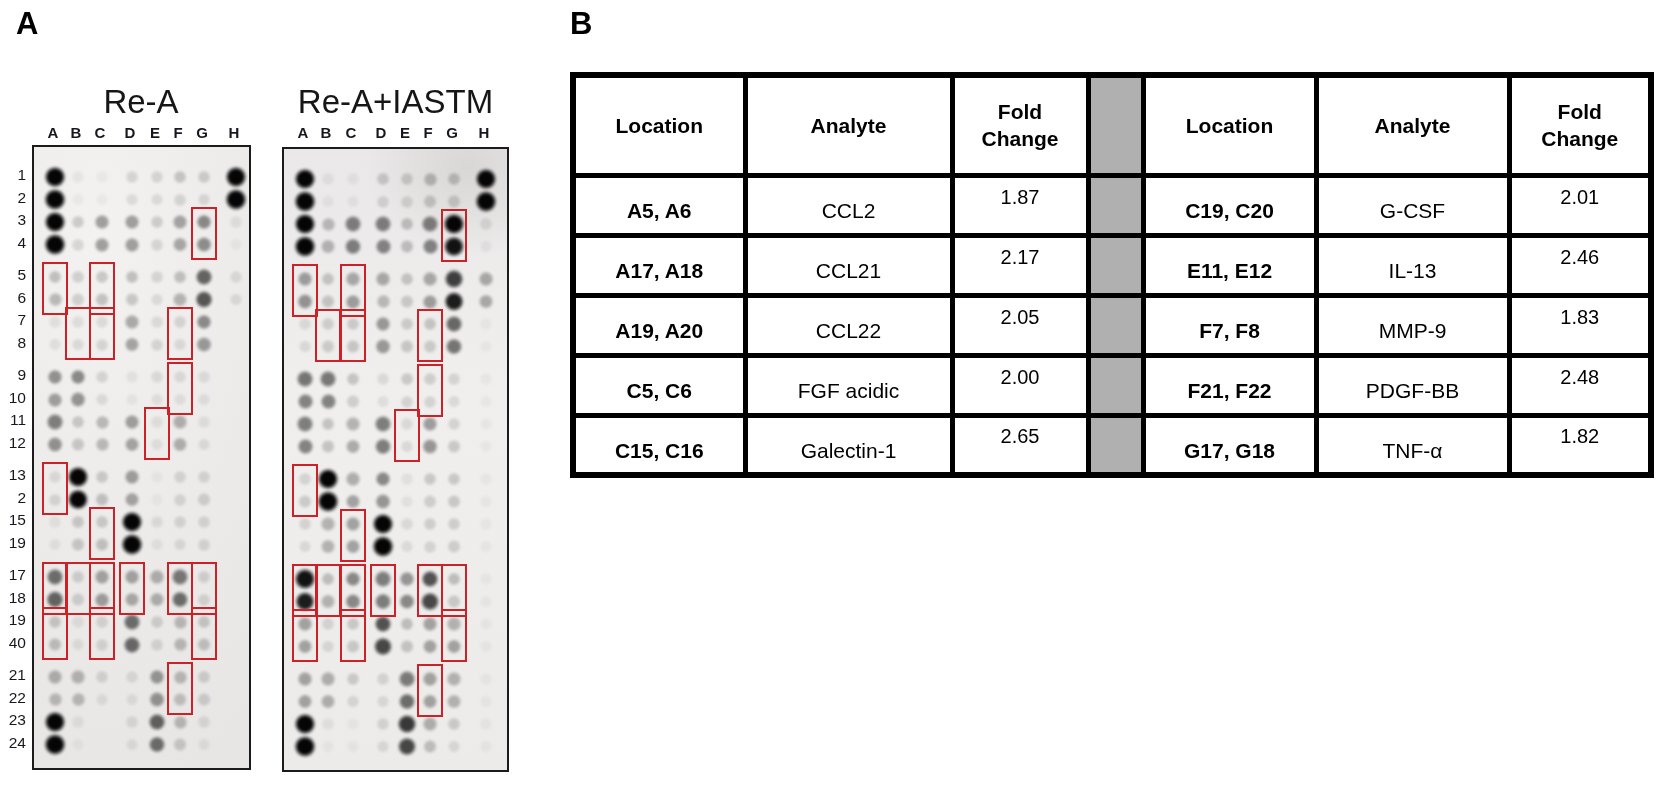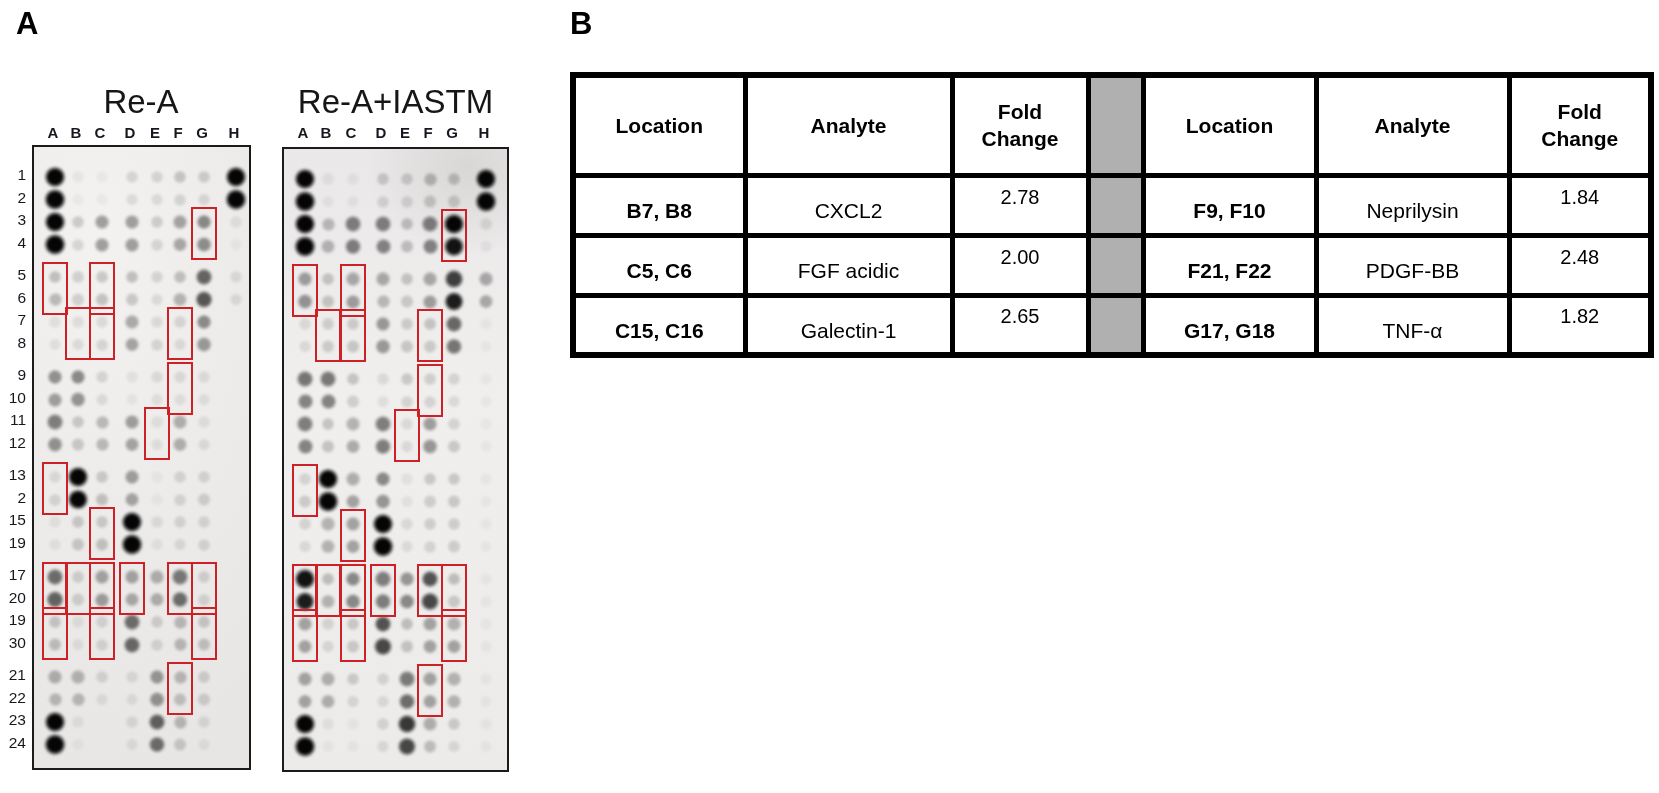--- a/index.html
+++ b/index.html
@@ -63,23 +63,23 @@
         <div class="row-label" style="left: 0px; top: 334.5px;">8</div>
         <div class="row-label" style="left: 0px; top: 367px;">9</div>
         <div class="row-label" style="left: 0px; top: 389.5px;">10</div>
         <div class="row-label" style="left: 0px; top: 412px;">11</div>
         <div class="row-label" style="left: 0px; top: 434.5px;">12</div>
         <div class="row-label" style="left: 0px; top: 467px;">13</div>
         <div class="row-label" style="left: 0px; top: 489.5px;">2</div>
         <div class="row-label" style="left: 0px; top: 512px;">15</div>
         <div class="row-label" style="left: 0px; top: 534.5px;">19</div>
         <div class="row-label" style="left: 0px; top: 567px;">17</div>
-        <div class="row-label" style="left: 0px; top: 589.5px;">20</div>
+        <div class="row-label" style="left: 0px; top: 589.5px;">18</div>
         <div class="row-label" style="left: 0px; top: 612px;">19</div>
-        <div class="row-label" style="left: 0px; top: 634.5px;">30</div>
+        <div class="row-label" style="left: 0px; top: 634.5px;">40</div>
         <div class="row-label" style="left: 0px; top: 667px;">21</div>
         <div class="row-label" style="left: 0px; top: 689.5px;">22</div>
         <div class="row-label" style="left: 0px; top: 712px;">23</div>
         <div class="row-label" style="left: 0px; top: 734.5px;">24</div>
       </div>
     <div id="colLabels">
         <div class="col-label" style="left: 53px; top: 125px;">A</div>
         <div class="col-label" style="left: 76px; top: 125px;">B</div>
         <div class="col-label" style="left: 100px; top: 125px;">C</div>
         <div class="col-label" style="left: 130px; top: 125px;">D</div>
@@ -522,27 +522,45 @@
           <th class="hcell">Analyte</th>
           <th class="hcell"><span class="wrapme">Fold Change</span></th>
           <th class="spacer" style="background: rgb(176, 176, 176);"></th>
           <th class="hcell">Location</th>
           <th class="hcell">Analyte</th>
           <th class="hcell"><span class="wrapme">Fold Change</span></th>
         </tr>
       </thead>
     <tbody id="tbodyRows">
         <tr>
-          <td class="loc"><span>B7, B8</span></td>
-          <td class="analyte"><span>CXCL2</span></td>
-          <td class="fold"><span>2.78</span></td>
+          <td class="loc"><span>A5, A6</span></td>
+          <td class="analyte"><span>CCL2</span></td>
+          <td class="fold"><span>1.87</span></td>
           <td class="spacer" style="background: rgb(176, 176, 176);"></td>
-          <td class="loc"><span>F9, F10</span></td>
-          <td class="analyte"><span>Neprilysin</span></td>
-          <td class="fold"><span>1.84</span></td>
+          <td class="loc"><span>C19, C20</span></td>
+          <td class="analyte"><span>G-CSF</span></td>
+          <td class="fold"><span>2.01</span></td>
+        </tr>
+        <tr>
+          <td class="loc"><span>A17, A18</span></td>
+          <td class="analyte"><span>CCL21</span></td>
+          <td class="fold"><span>2.17</span></td>
+          <td class="spacer" style="background: rgb(176, 176, 176);"></td>
+          <td class="loc"><span>E11, E12</span></td>
+          <td class="analyte"><span>IL-13</span></td>
+          <td class="fold"><span>2.46</span></td>
+        </tr>
+        <tr>
+          <td class="loc"><span>A19, A20</span></td>
+          <td class="analyte"><span>CCL22</span></td>
+          <td class="fold"><span>2.05</span></td>
+          <td class="spacer" style="background: rgb(176, 176, 176);"></td>
+          <td class="loc"><span>F7, F8</span></td>
+          <td class="analyte"><span>MMP-9</span></td>
+          <td class="fold"><span>1.83</span></td>
         </tr>
         <tr>
           <td class="loc"><span>C5, C6</span></td>
           <td class="analyte"><span>FGF acidic</span></td>
           <td class="fold"><span>2.00</span></td>
           <td class="spacer" style="background: rgb(176, 176, 176);"></td>
           <td class="loc"><span>F21, F22</span></td>
           <td class="analyte"><span>PDGF-BB</span></td>
           <td class="fold"><span>2.48</span></td>
         </tr>

